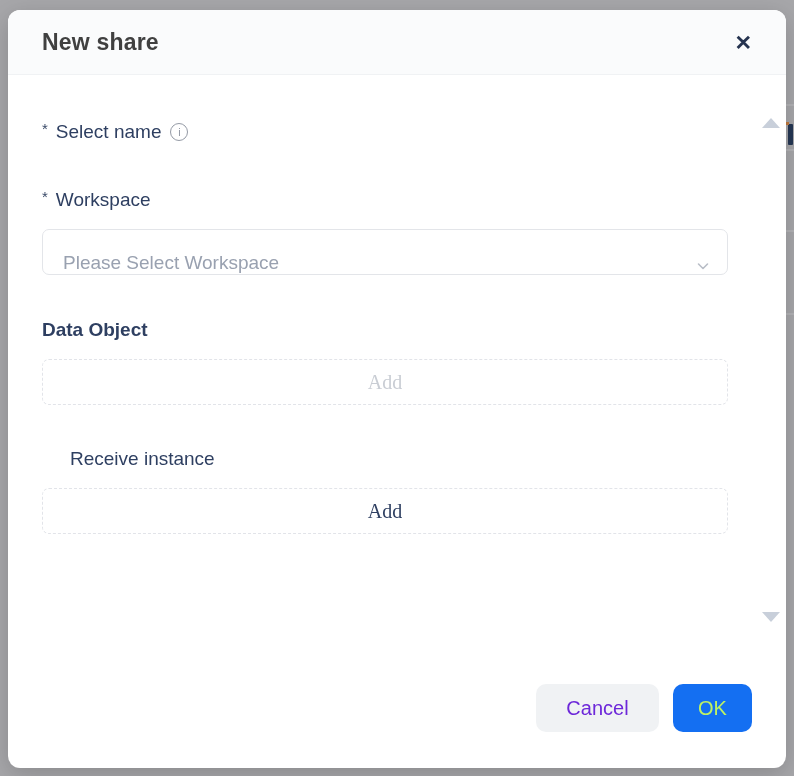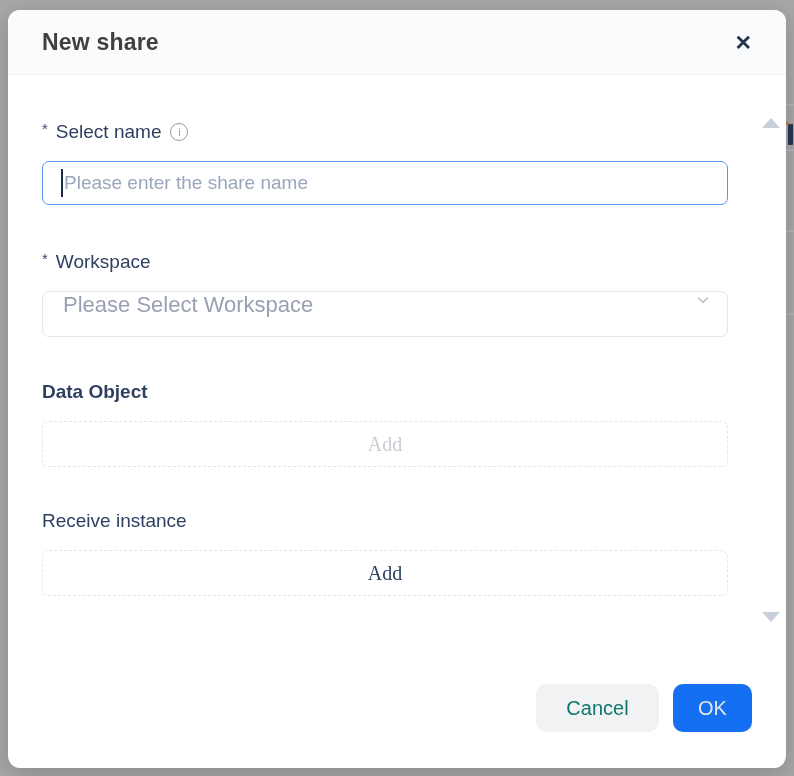--- a/index.html
+++ b/index.html
@@ -59,28 +59,28 @@
     border: 1px solid #5694ee; border-radius: 7px;
     padding: 0 18px 0 21px;
     font-family: "Liberation Sans", sans-serif;
     font-size: 19px; color: #2e3f61; outline: none;
   }
   .text-input::placeholder { color: #9aa6bc; opacity: 1; }
   .caret { position: absolute; left: 19px; top: 8px; width: 2px; height: 28px; background: #1d2c49; }
 
   .mt-lbl2 { margin-top: 46px; }
   .mt-lbl3 { margin-top: 44px; font-weight: bold; }
-  .mt-lbl4 { margin-top: 43px; }
+  .mt-lbl4 { margin-top: 43px; margin-left: 28px; }
 
   .select-box {
     margin-top: 18px; height: 46px;
     border: 1px solid #e3e5e9; border-radius: 7px;
-    display: flex; align-items: flex-start;
+    display: flex; align-items: flex-end;
     padding: 0 16px 0 20px;
-    font-size: 22px; color: #99a1b0;
+    font-size: 19px; color: #99a1b0;
     cursor: pointer; background: #fff;
   }
   .select-box .chev { margin-left: auto; display: inline-flex; }
 
   .add-btn {
     margin-top: 18px; width: 100%; height: 46px;
     border: 1px dashed #e2e4e9; border-radius: 7px;
     background: #ffffff; font-family: Liberation Serif, serif;
     font-size: 20px; cursor: pointer;
   }
@@ -98,22 +98,22 @@
   .modal-footer {
     position: absolute; left: 0; right: 0; bottom: 36px;
     display: flex; justify-content: flex-end; align-items: center;
     gap: 14px; padding-right: 34px;
   }
   .btn {
     height: 48px; border: none; border-radius: 10px;
     font-family: "Liberation Sans", sans-serif; font-size: 20px;
     cursor: pointer;
   }
-  .btn-cancel { width: 123px; background: #f0f2f4; color: #0f766e; }
-  .btn-ok     { width: 79px;  background: #146ff2; color: #e5e5e5; }
+  .btn-cancel { width: 123px; background: #f0f2f4; color: #6d28d9; }
+  .btn-ok     { width: 79px;  background: #146ff2; color: #bef264; }
 </style>
 </head>
 <body>
 
 <div>
   <div class="bg-line" style="top:104px"></div>
   <div class="bg-line" style="top:149px"></div>
   <div class="bg-line" style="top:230px"></div>
   <div class="bg-line" style="top:313px"></div>
   <div class="bg-glyph"></div>
@@ -127,24 +127,20 @@
     <button class="close-btn">✕</button>
   </div>
 
   <div class="modal-body">
 
     
     <div class="field-label">
       <span class="req">*</span>
       <span>Select name</span>
       <i class="info-icon">i</i>
-    </div>
-    <div class="input-wrap">
-      <input class="text-input" type="text" placeholder="Please enter the share name" style="">
-      <div class="caret"></div>
     </div>
 
     
     <div class="field-label mt-lbl2">
       <span class="req">*</span>
       <span>Workspace</span>
     </div>
     <div class="select-box">
       <span>Please Select Workspace</span>
       <span class="chev">

